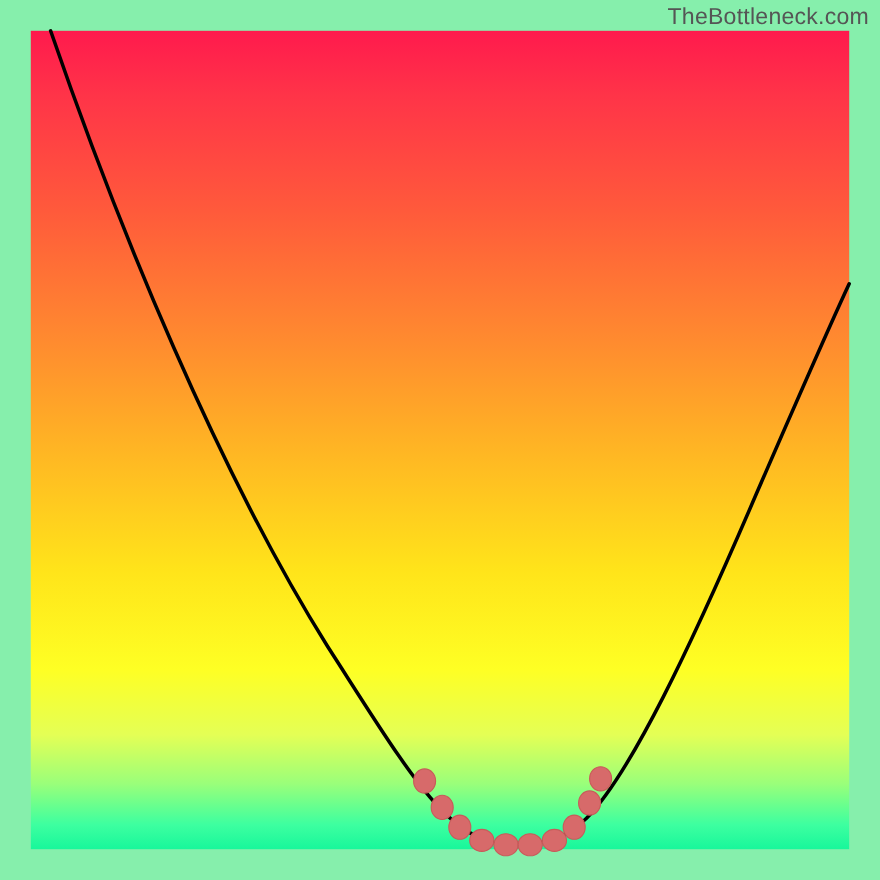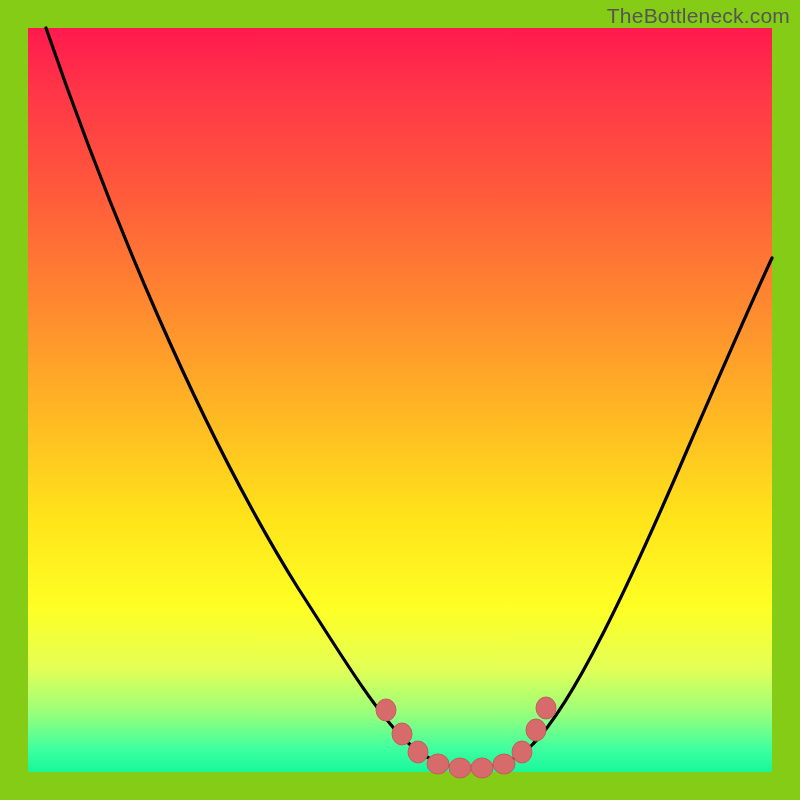--- a/index.html
+++ b/index.html
@@ -10,21 +10,21 @@
     background: #000;
     overflow: hidden;
     font-family: Arial, Helvetica, sans-serif;
   }
   .frame {
     position: absolute;
     left: 0;
     top: 0;
     width: 800px;
     height: 800px;
-    background: #84cc16;
+    background: #86efac;
   }
   .plot {
     position: absolute;
     left: 28px;
     top: 28px;
     width: 744px;
     height: 744px;
     
     background: linear-gradient(
       to bottom,

